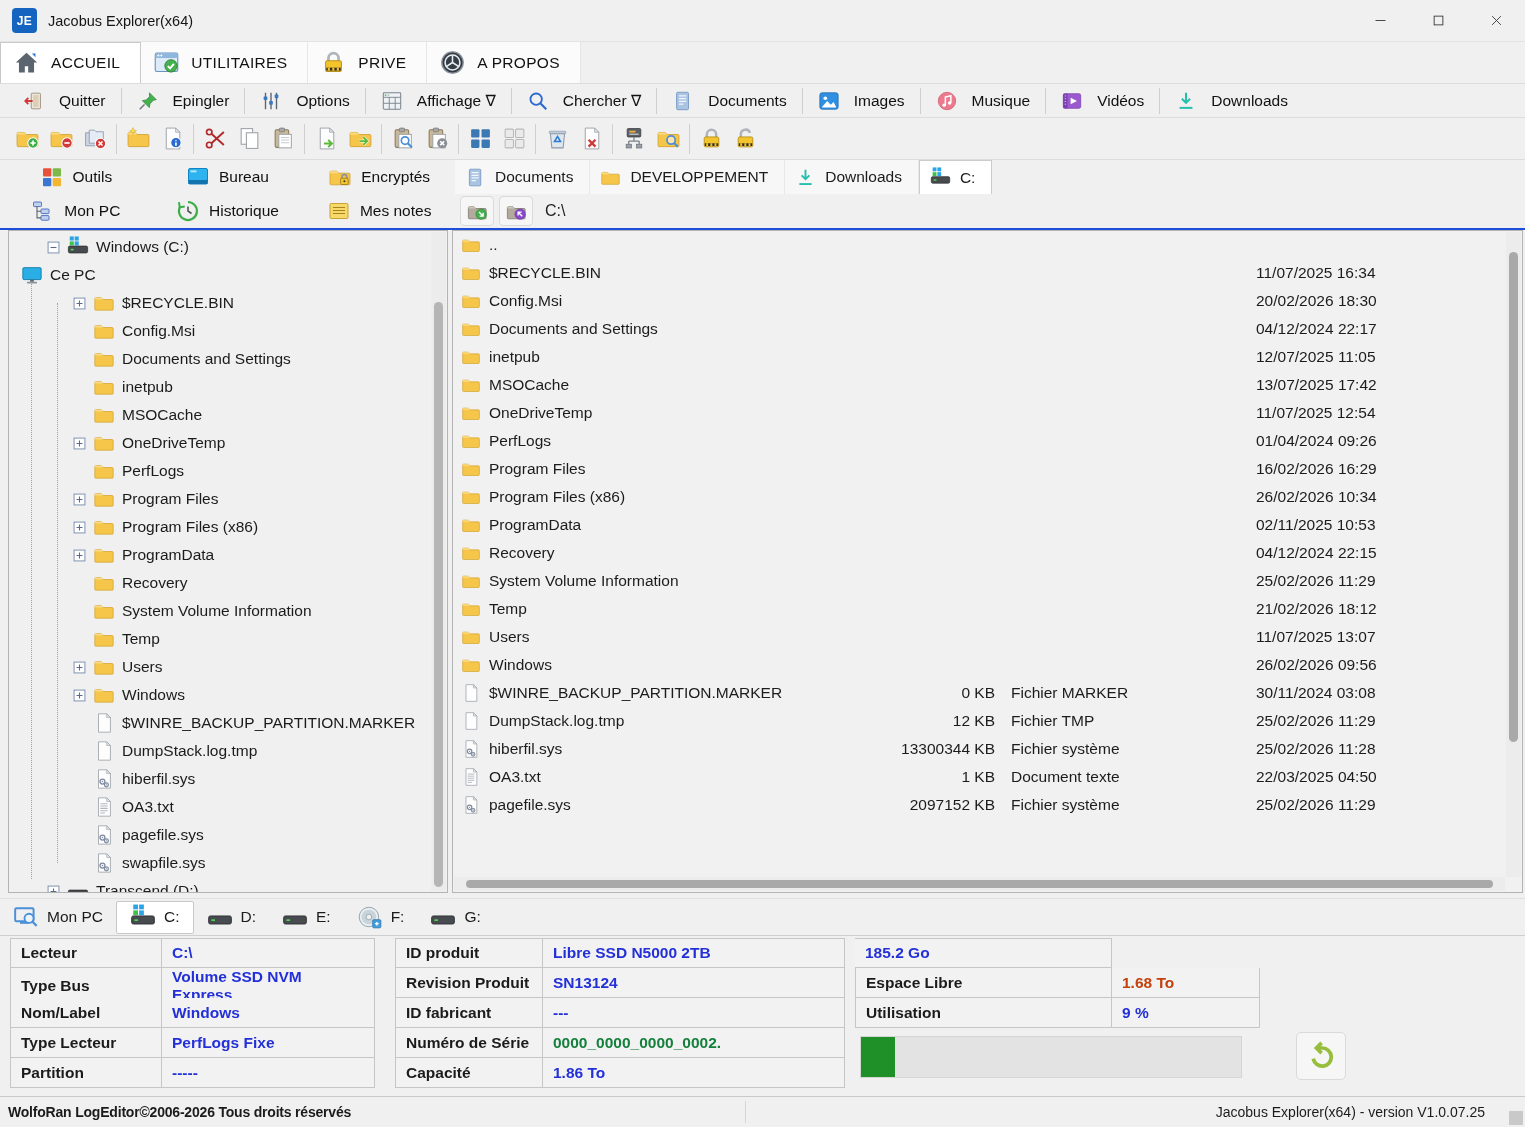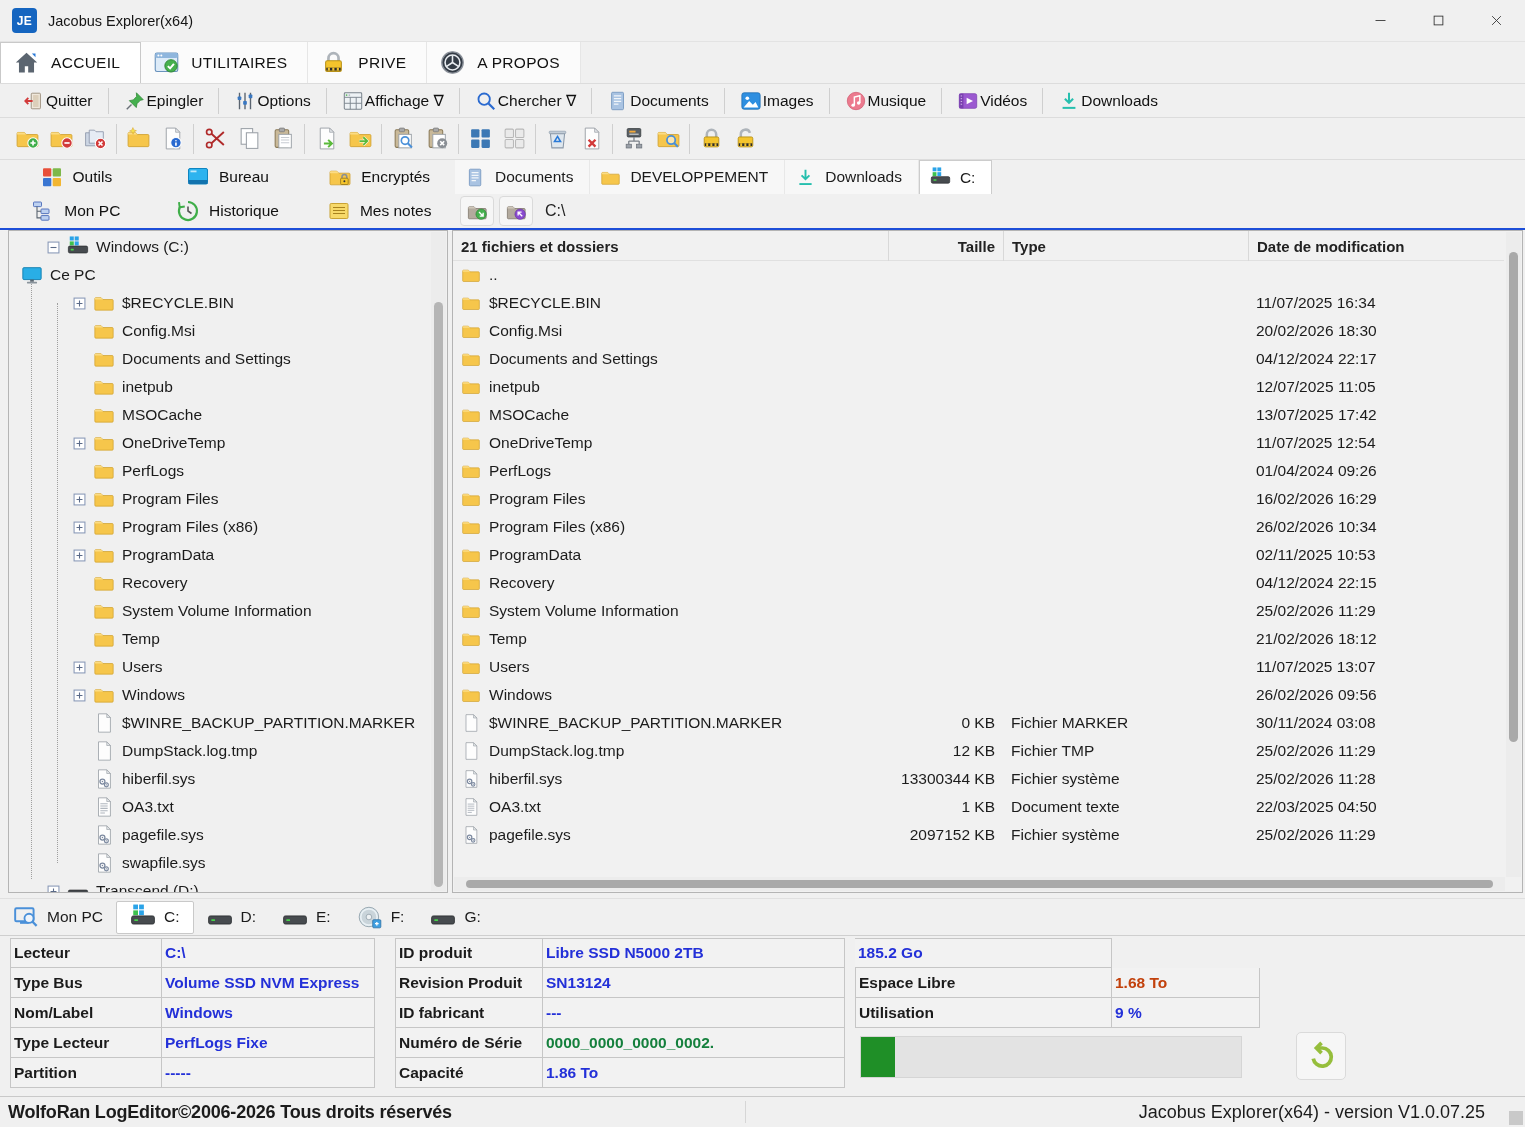--- a/index.html
+++ b/index.html
@@ -17,21 +17,21 @@
   .win-btn .ic { width:15px; height:15px; }
 
   
   #tabstrip { position:absolute; left:0; top:42px; width:1525px; height:42px; background:#f0f0f0; border-bottom:1px solid #dcdcdc; display:flex; align-items:stretch; }
   .rtab { display:flex; align-items:center; gap:11px; padding:0 20px 0 12px; background:#fbfbfb; border-right:1px solid #e6e6e6; font-size:15.5px; letter-spacing:0.3px; color:#111; }
   .rtab.active { background:#ffffff; border:1px solid #c9c9c9; border-bottom:none; }
   .rtab .ic { width:27px; height:27px; }
 
   
   #toolbar-main { position:absolute; left:0; top:84px; width:1525px; height:34px; background:#f0f0f0; border-bottom:1px solid #dcdcdc; display:flex; align-items:center; padding-left:10px; }
-  .tbtn { display:flex; align-items:center; gap:1px; padding:0 13px; height:30px; font-size:15.5px; color:#111; }
+  .tbtn { display:flex; align-items:center; gap:14px; padding:0 13px; height:30px; font-size:15.5px; color:#111; }
   .tbtn .ic { width:22px; height:22px; }
   .vsep { width:1px; height:26px; background:#cfcfcf; margin:0 2px; }
 
   
   #toolbar-icons { position:absolute; left:0; top:118px; width:1525px; height:42px; background:#f0f0f0; border-bottom:1px solid #dcdcdc; display:flex; align-items:center; padding-left:10px; }
   .ibtn { width:34px; height:32px; display:flex; align-items:center; justify-content:center; border-radius:3px; }
   .ibtn .ic { width:25px; height:25px; }
   #toolbar-icons .vsep { height:30px; margin:0 4px; }
 
   
@@ -81,33 +81,33 @@
   
   #drivebar { position:absolute; left:0; top:898px; width:1525px; height:37px; background:#f0f0f0; display:flex; align-items:center; border-top:1px solid #e0e0e0; }
   .dbtn { display:flex; align-items:center; gap:8px; padding:0 13px; height:33px; font-size:15.5px; }
   .dbtn.active { background:#ffffff; border:1px solid #c9c9c9; border-radius:2px; }
   .dbtn .ic { width:26px; height:26px; }
 
   
   #infopanel { position:absolute; left:0; top:935px; width:1525px; height:161px; background:#f0f0f0; border-top:1px solid #cfcfcf; }
   .itable { position:absolute; top:2px; }
   .irow { display:grid; height:30px; }
-  .icell { border:1px solid #c6c6c6; border-top:none; display:flex; align-items:center; padding:0 3px; font-weight:bold; font-size:15.5px; background:#f2f2f2; }
+  .icell { border:1px solid #c6c6c6; border-top:none; display:flex; align-items:center; padding:0 10px; font-weight:bold; font-size:15.5px; background:#f2f2f2; }
   .irow:first-child .icell { border-top:1px solid #c6c6c6; }
   .icell.val { color:#2330d8; border-left:none; }
   #itable-left { left:10px; } #itable-left .irow { grid-template-columns:152px 213px; }
   #itable-mid { left:395px; } #itable-mid .irow { grid-template-columns:148px 302px; }
   #itable-right { left:855px; } #itable-right .irow { grid-template-columns:257px 148px; }
   #usage-bar { position:absolute; left:860px; top:100px; width:382px; height:42px; background:#e3e3e3; border:1px solid #d5d5d5; }
   #usage-fill { height:100%; background:#1f8f27; }
   #refresh-btn { position:absolute; left:1296px; top:96px; width:50px; height:48px; background:#f6f6f6; border:1px solid #dadada; border-radius:5px; display:flex; align-items:center; justify-content:center; }
   #refresh-btn .ic { width:32px; height:32px; }
 
   
-  #statusbar { position:absolute; left:0; top:1096px; width:1525px; height:31px; background:#f0f0f0; border-top:1px solid #c9c9c9; display:flex; align-items:center; font-size:18px; }
+  #statusbar { position:absolute; left:0; top:1096px; width:1525px; height:31px; background:#f0f0f0; border-top:1px solid #c9c9c9; display:flex; align-items:center; font-size:14px; }
   #status-left { margin-left:8px; font-weight:bold; letter-spacing:-0.2px; }
   #status-div { position:absolute; left:745px; top:4px; bottom:4px; width:1px; background:#d6d6d6; }
   #status-right { position:absolute; right:40px; }
   #resize-grip { position:absolute; right:2px; bottom:2px; width:14px; height:14px; background:#c9c9c9; }
 </style>
 </head>
 <body>
 
 <div id="titlebar">
   <div id="app-badge">JE</div>
@@ -950,26 +950,20 @@
         </span>
         <span>Transcend (D:)</span>
       </div>
     </div>
   <div id="tree-scroll">
     <div id="tree-thumb" style="top:70px; height:585px;"></div>
   </div>
 </div>
 
 <div id="list-panel">
-  <div id="list-header" class="lgrid">
-    <div class="col-name">21 fichiers et dossiers</div>
-    <div class="col-size">Taille</div>
-    <div class="col-type">Type</div>
-    <div class="col-date">Date de modification</div>
-  </div>
   <div id="list-body">
       <div class="lrow lgrid">
         <div class="c-name">
           <span class="ic">
             <svg viewBox="0 0 24 24" xmlns="http://www.w3.org/2000/svg">
               <path d="M2 7.2c0-.6.4-1 1-1h5.8l2 2H21c.6 0 1 .4 1 1v9.6c0 .6-.4 1-1 1H3c-.6 0-1-.4-1-1z" fill="#f6c64b" stroke="#cfa02f" stroke-width=".8"></path>
               <path d="M2 7.2c0-.6.4-1 1-1h5.8l2 2H2z" fill="#fbdc84"></path>
             </svg>
           </span>
           <span>..</span>

